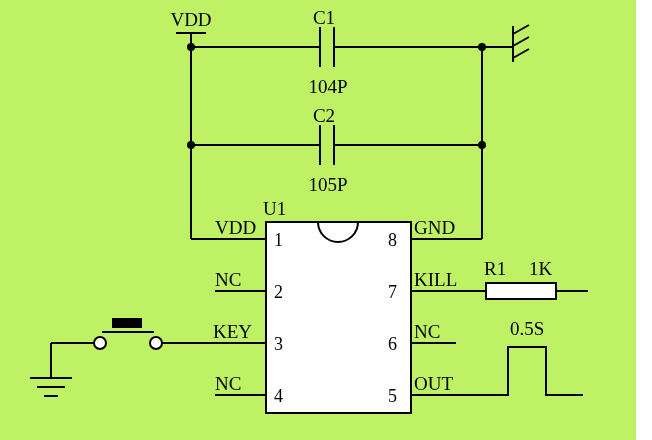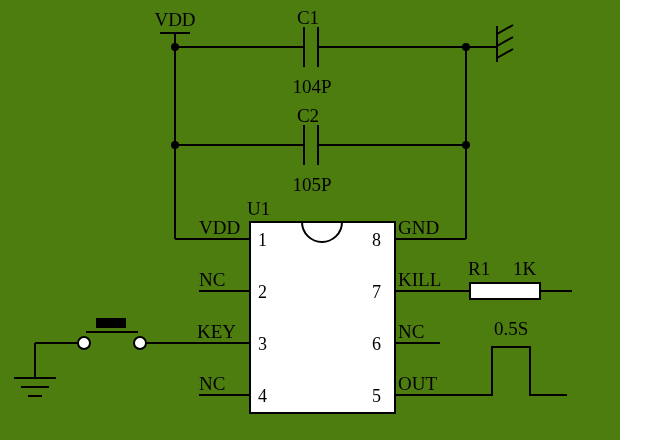--- a/index.html
+++ b/index.html
@@ -4,22 +4,23 @@
 <style>
   html, body {
     margin: 0;
     padding: 0;
     background: #ffffff;
   }
   .stage {
     position: relative;
     width: 620px;
     height: 440px;
-    background: #4d7c0f;
+    background: #bef264;
     overflow: hidden;
+    padding-left: 16px;
   }
   svg text {
     font-family: "Liberation Serif", "DejaVu Serif", serif;
     font-size: 19px;
     fill: #000000;
   }
   svg text.pinnum {
     font-size: 18px;
   }
 </style>

